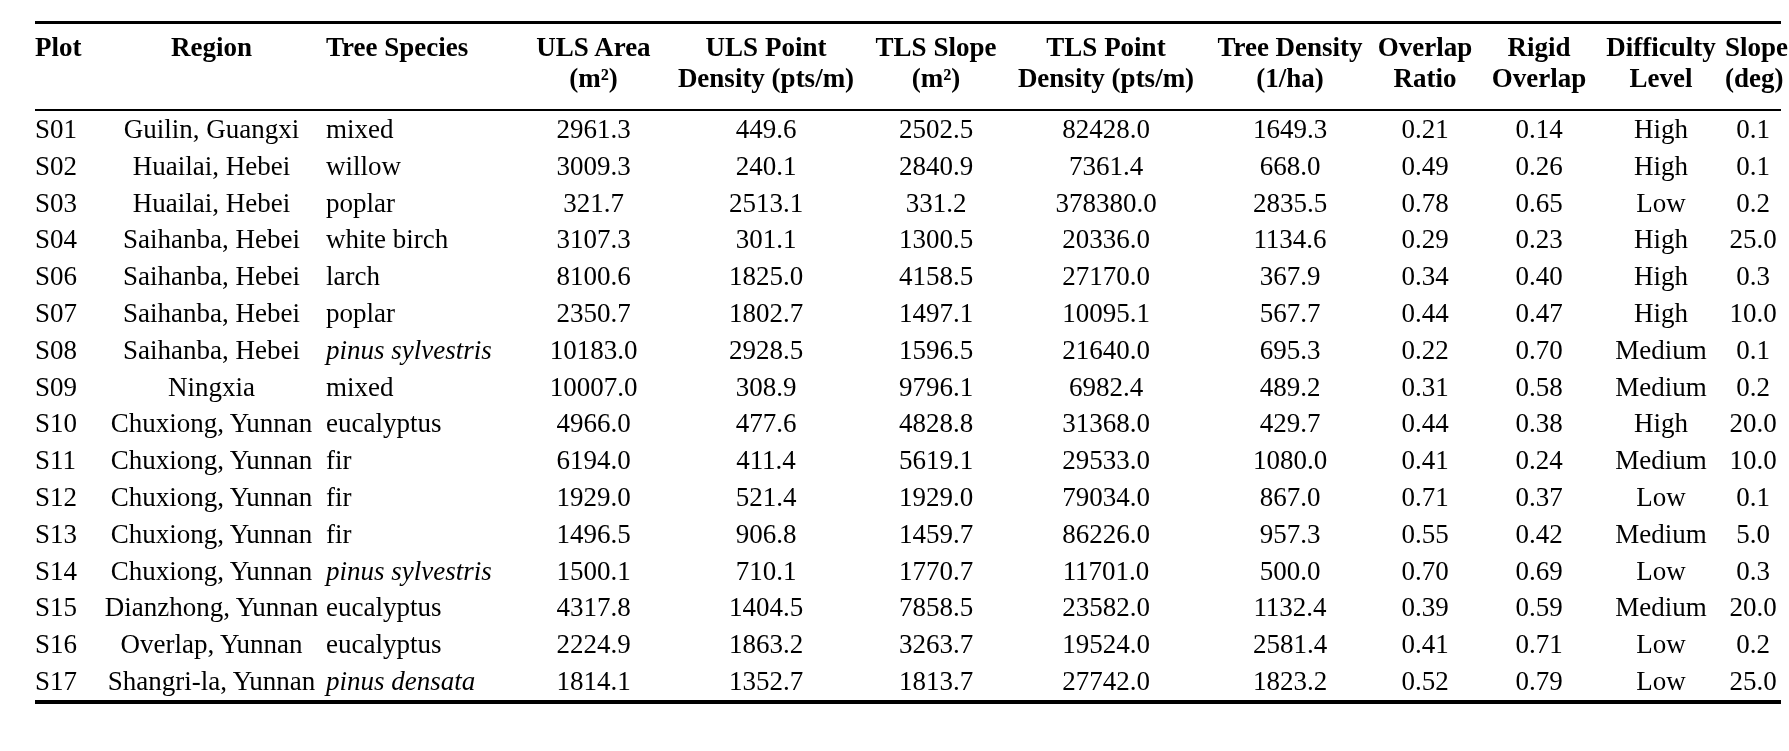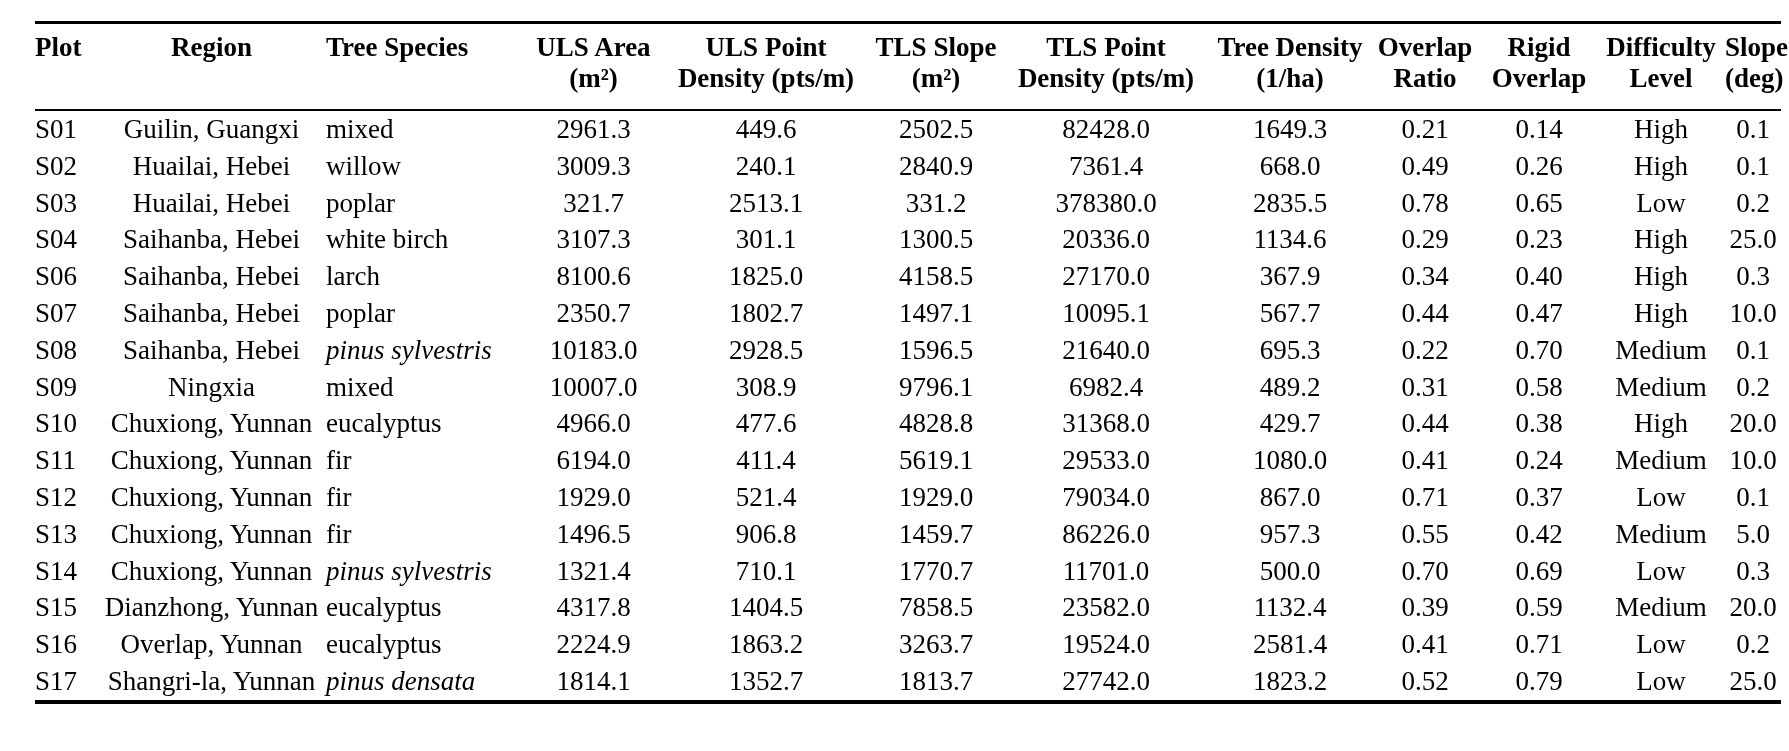--- a/index.html
+++ b/index.html
@@ -284,21 +284,21 @@
           <td class="align-center">957.3</td>
           <td class="align-center">0.55</td>
           <td class="align-center">0.42</td>
           <td class="align-center">Medium</td>
           <td class="align-center">5.0</td>
         </tr>
         <tr>
           <td class="align-left">S14</td>
           <td class="align-center">Chuxiong, Yunnan</td>
           <td class="align-left italic">pinus sylvestris</td>
-          <td class="align-center">1321.4</td>
+          <td class="align-center">1500.1</td>
           <td class="align-center">710.1</td>
           <td class="align-center">1770.7</td>
           <td class="align-center">11701.0</td>
           <td class="align-center">500.0</td>
           <td class="align-center">0.70</td>
           <td class="align-center">0.69</td>
           <td class="align-center">Low</td>
           <td class="align-center">0.3</td>
         </tr>
         <tr>

